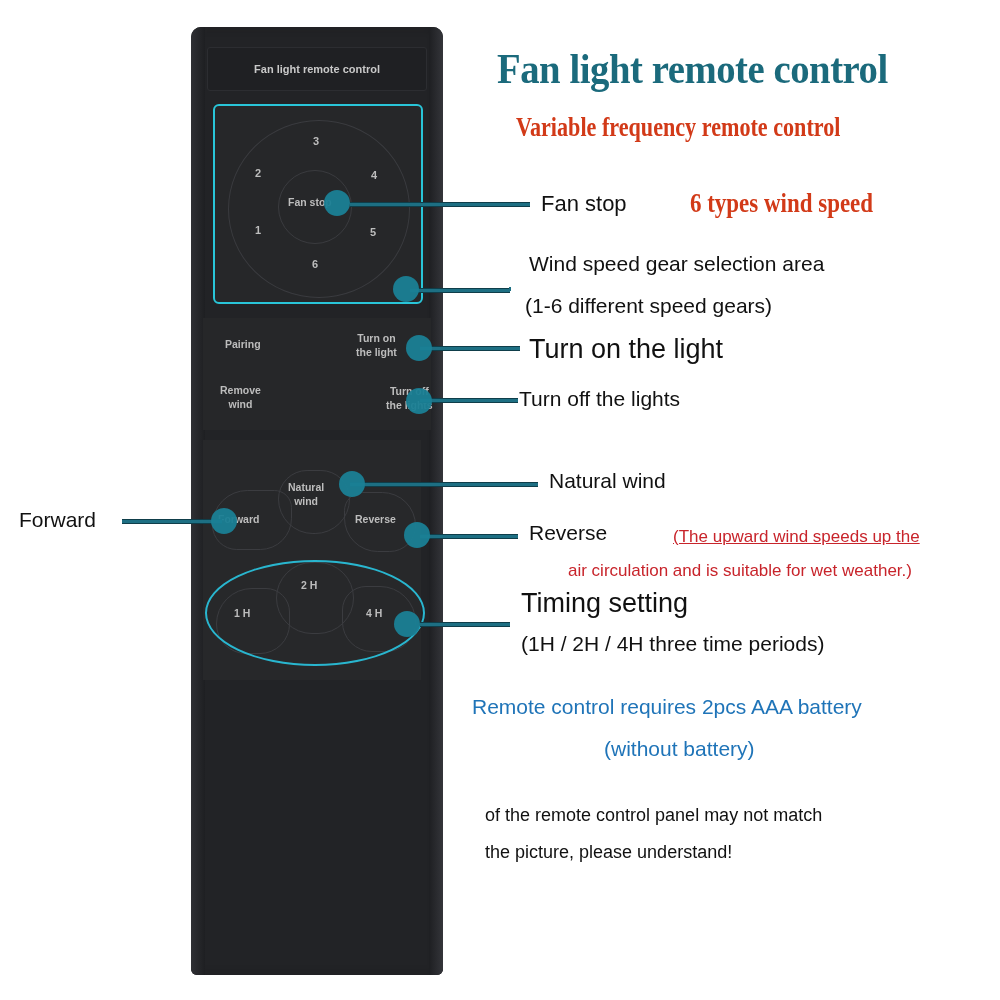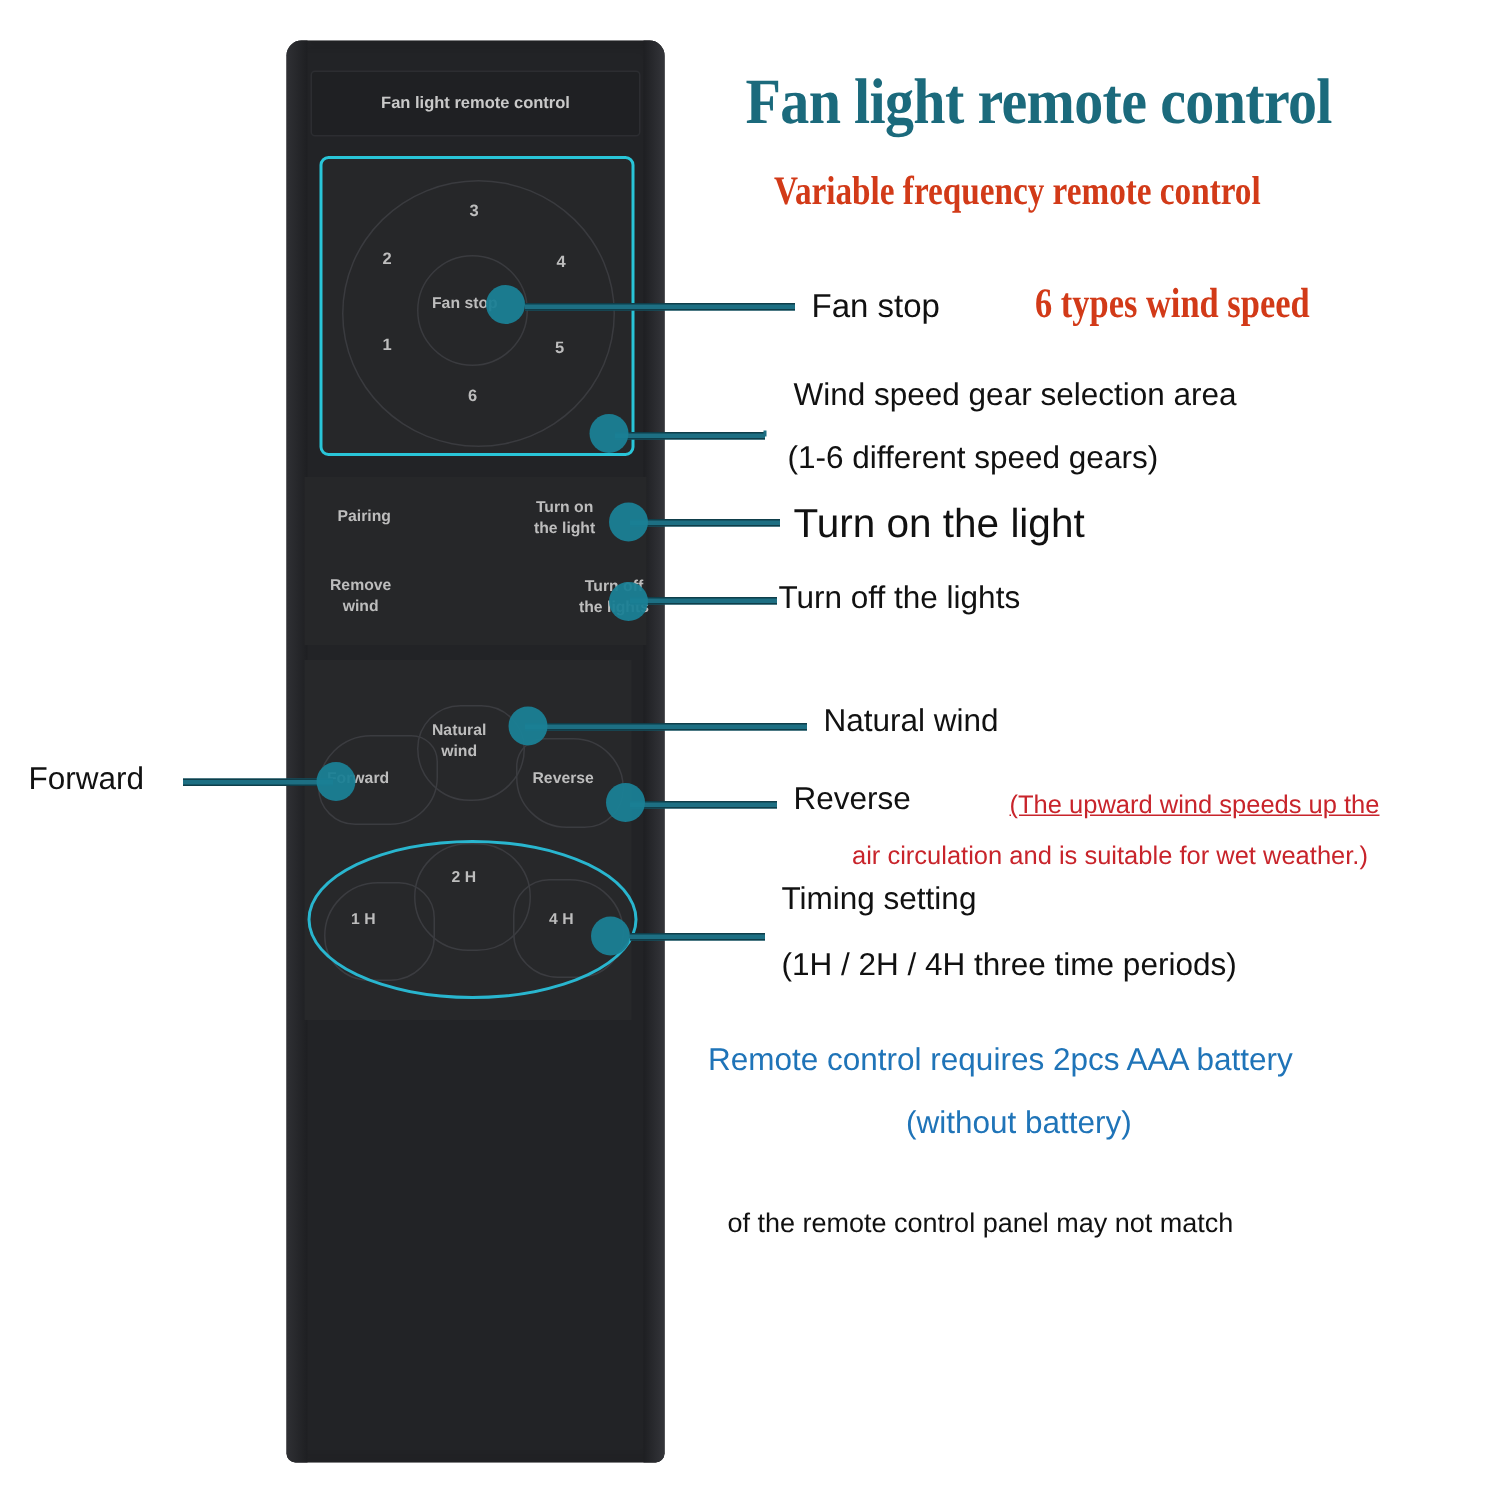--- a/index.html
+++ b/index.html
@@ -120,21 +120,22 @@
 <div class="abs speed6" style="left:690px;top:187px;white-space:nowrap;">6 types wind speed</div>
 <div class="abs ann" style="left:517px;top:252px;font-size:21px;margin-left:12px;">Wind speed gear selection area</div>
 <div class="abs ann" style="left:525px;top:294px;font-size:21px;">(1-6 different speed gears)</div>
 <div class="abs ann" style="left:529px;top:334px;font-size:27px;">Turn on the light</div>
 <div class="abs ann" style="left:519px;top:387px;font-size:21px;">Turn off the lights</div>
 <div class="abs ann" style="left:549px;top:469px;font-size:21px;">Natural wind</div>
 <div class="abs ann" style="left:19px;top:508px;font-size:21px;">Forward</div>
 <div class="abs ann" style="left:529px;top:521px;font-size:21px;">Reverse</div>
 <div class="abs note-red" style="left:673px;top:527px;white-space:nowrap;text-decoration:underline;">(The upward wind speeds up the</div>
 <div class="abs note-red" style="left:568px;top:561px;white-space:nowrap;">air circulation and is suitable for wet weather.)</div>
-<div class="abs ann" style="left:521px;top:588px;font-size:21px;">Timing setting</div>
+<div class="abs ann" style="left:521px;top:588px;font-size:27px;">Timing setting</div>
 <div class="abs ann" style="left:521px;top:632px;font-size:21px;">(1H / 2H / 4H three time periods)</div>
 
 <div class="abs blue" style="left:472px;top:695px;white-space:nowrap;">Remote control requires 2pcs AAA battery</div>
 <div class="abs blue" style="left:604px;top:737px;white-space:nowrap;">(without battery)</div>
 
 <div class="abs disclaimer" style="left:485px;top:797px;white-space:nowrap;">
   <div>of the remote control panel may not match</div>
+  <div>the picture, please understand!</div>
 </div>
 
 </body></html>

